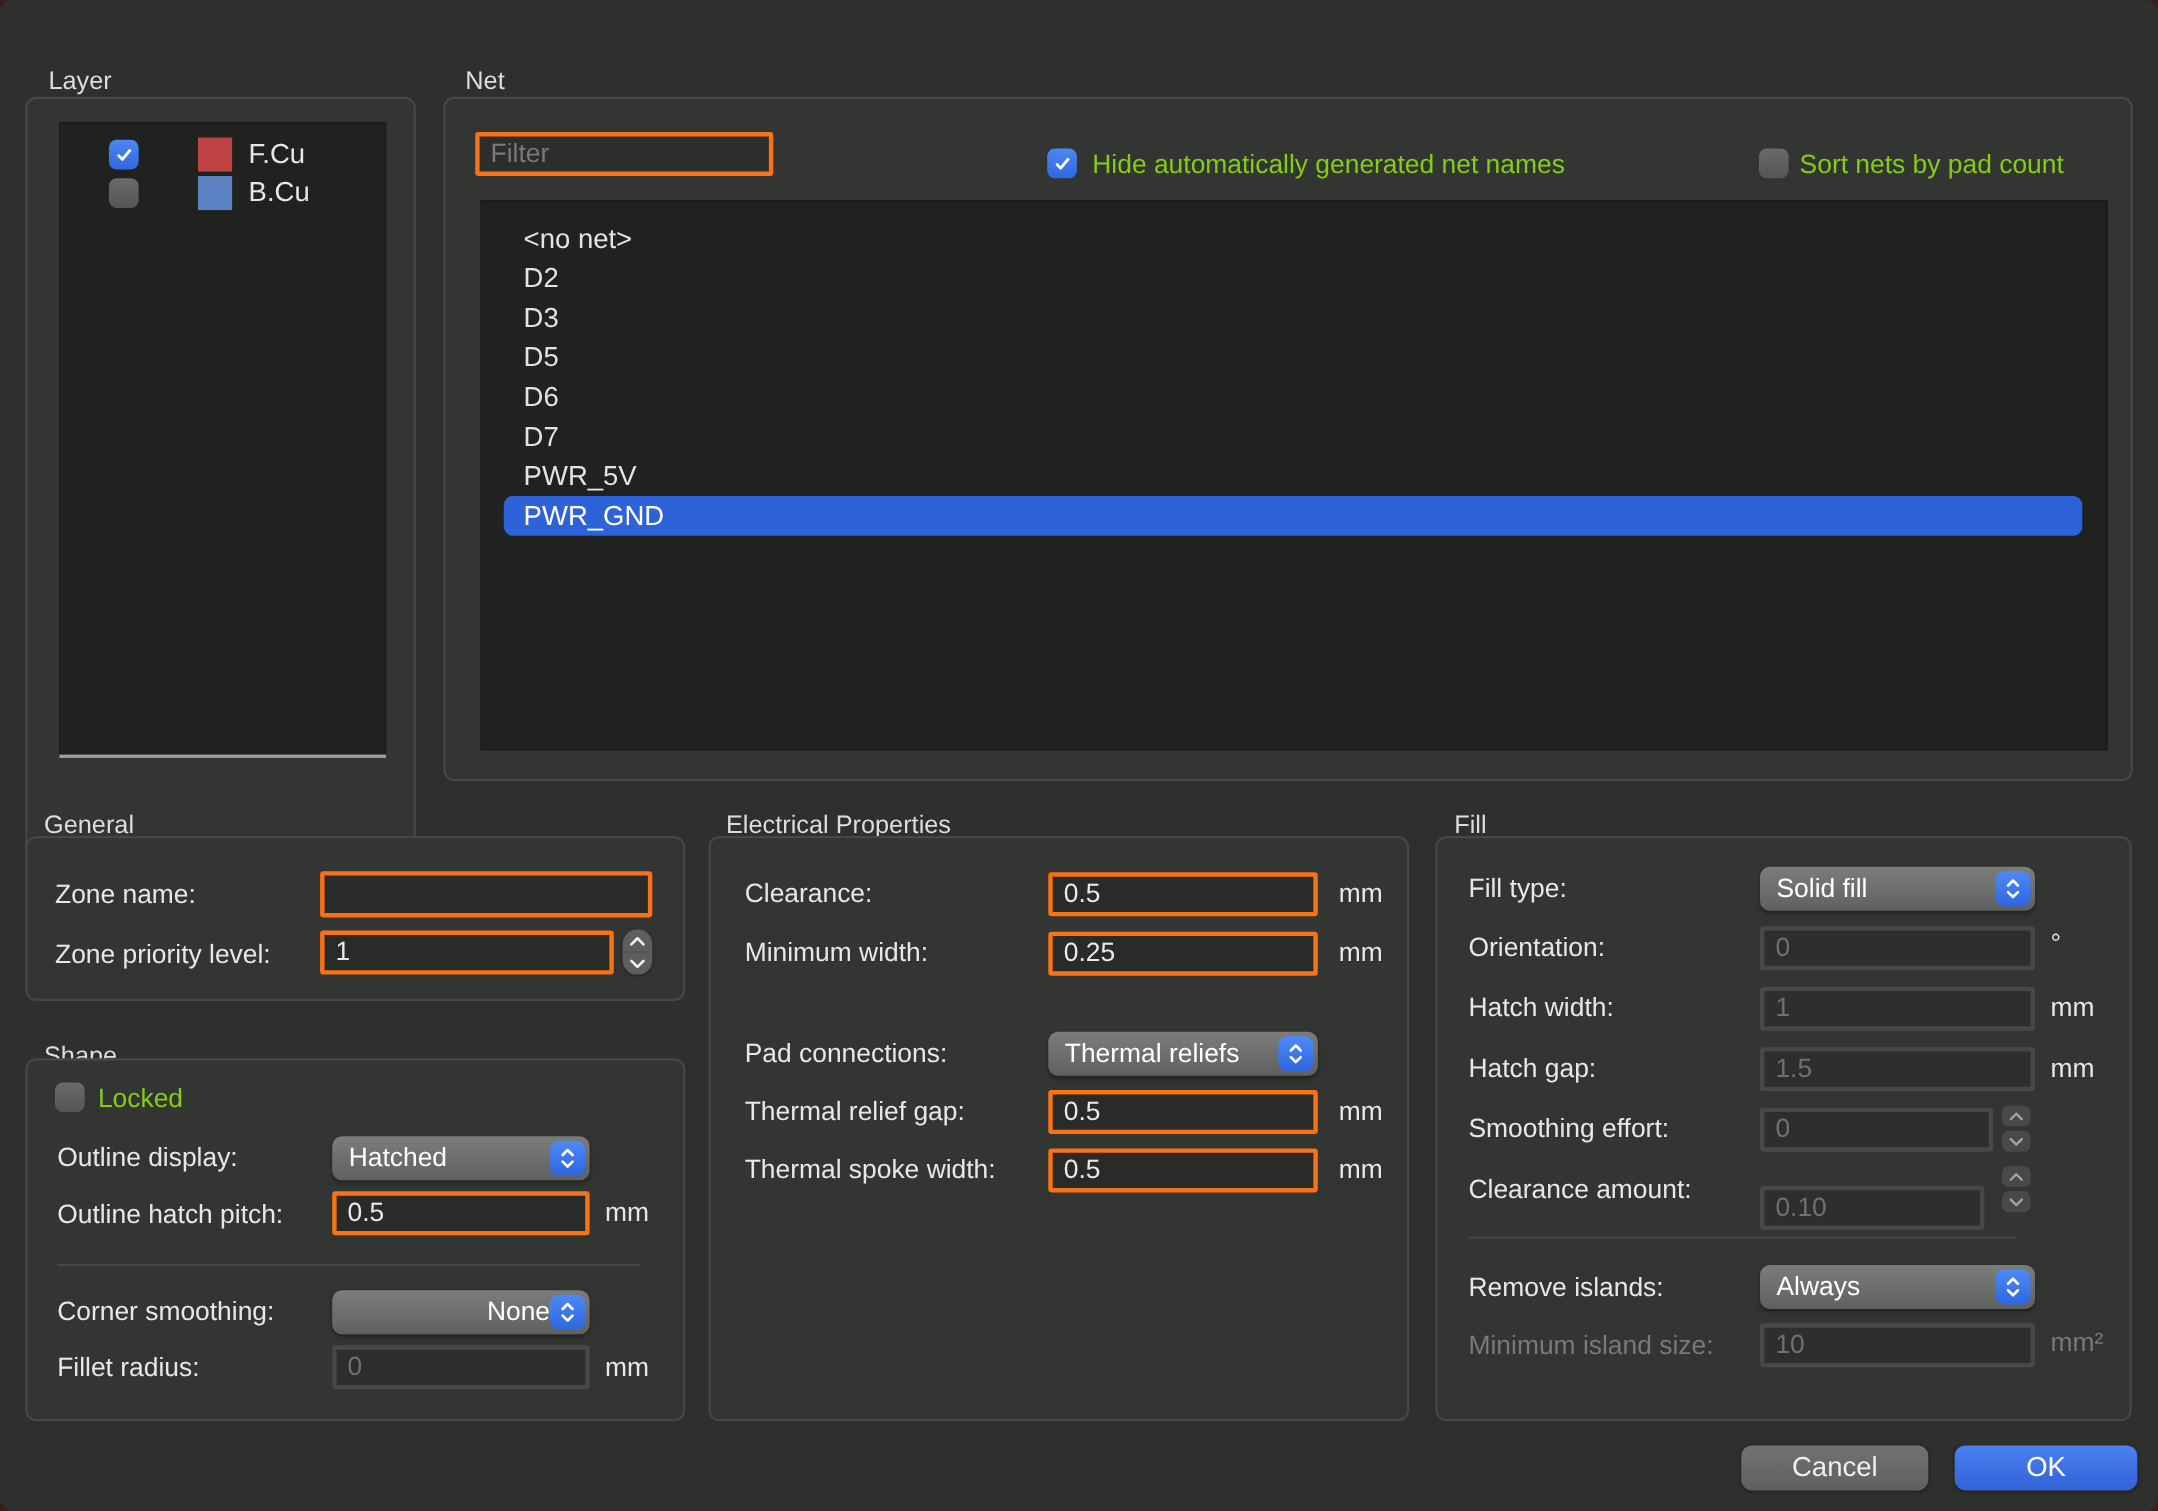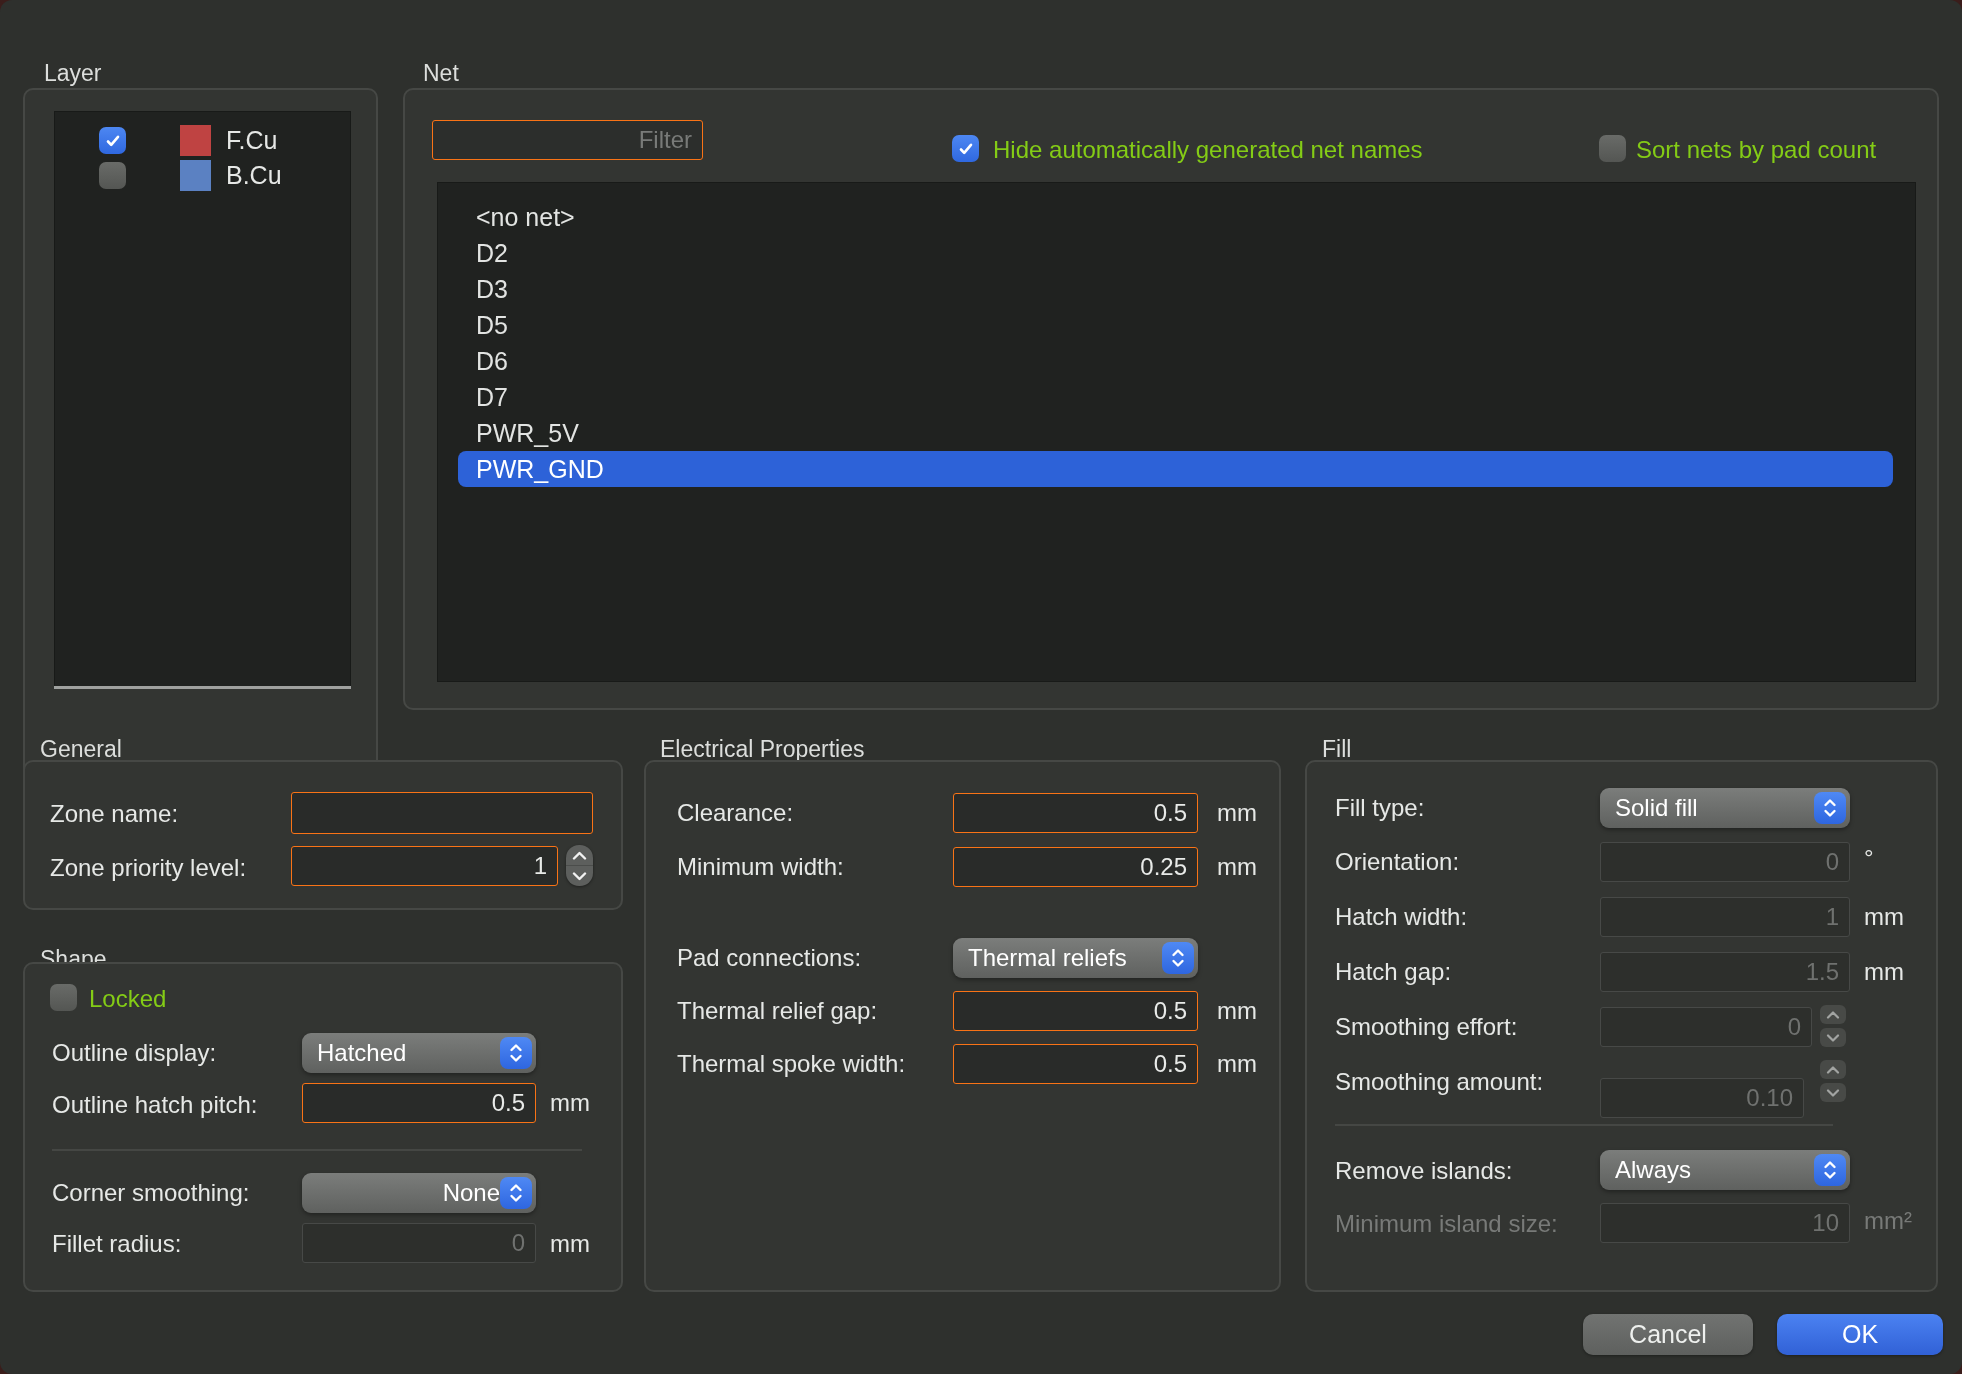--- a/index.html
+++ b/index.html
@@ -13,21 +13,21 @@
 
   .content{position:absolute;left:0;top:50px;right:0;bottom:0;}
 
   .section-label{position:absolute;font-size:23px;color:#dcdedc;white-space:nowrap;}
   .gbox{position:absolute;background:#333532;border:2px solid #464845;border-radius:10px;box-sizing:border-box;}
 
   .fl{position:absolute;font-size:24px;color:#e6e8e6;line-height:28px;white-space:nowrap;}
   .fl.dim,.unit.dim{color:#787a78;}
   .unit{position:absolute;font-size:24px;color:#e6e8e6;line-height:28px;white-space:nowrap;}
 
-  .inp{position:absolute;height:40px;box-sizing:border-box;background:#292b29;border:1px solid #f97316;border-radius:3px;color:#e8eae8;font-size:24px;font-family:inherit;padding:0 10px;outline:none;text-align:right;}
+  .inp{position:absolute;height:40px;box-sizing:border-box;background:#292b29;border:4px solid #f97316;border-radius:3px;color:#e8eae8;font-size:24px;font-family:inherit;padding:0 10px;outline:none;}
   .inp.dim{color:#6f716f;border-color:#474947;background:#2d2f2c;}
   .inp::placeholder{color:#787a78;}
 
   .popup{position:absolute;height:40px;border-radius:9px;background:linear-gradient(180deg,#7b7d7b,#5f615f);box-shadow:0 2px 4px rgba(0,0,0,.35);display:flex;align-items:center;justify-content:space-between;box-sizing:border-box;}
   .popup-text{padding-left:15px;font-size:24px;color:#fff;white-space:nowrap;}
   .popup-btn{width:32px;height:32px;margin-right:4px;border-radius:8px;background:linear-gradient(180deg,#4f89f4,#2e66e0);display:flex;align-items:center;justify-content:center;flex:none;}
 
   .cb{position:absolute;width:27px;height:27px;border-radius:7px;display:flex;align-items:center;justify-content:center;box-sizing:border-box;}
   .cb.on{background:linear-gradient(180deg,#4d87f2,#2f68e0);}
   .cb.off{background:linear-gradient(180deg,#696b68,#545653);}
@@ -221,21 +221,21 @@
               <path d="M2 6.5L7 1.5 12 6.5" stroke="#a2a4a2" stroke-width="2.2" fill="none" stroke-linecap="round" stroke-linejoin="round"></path>
             </svg>
           </span>
         <span class="spin2-btn">
             <svg width="14" height="8" viewBox="0 0 14 8">
               <path d="M2 1.5L7 6.5 12 1.5" stroke="#a2a4a2" stroke-width="2.2" fill="none" stroke-linecap="round" stroke-linejoin="round"></path>
             </svg>
           </span>
       </span>
 
-      <span class="fl" style="left:28px;top:306px;">Smoothing amount:</span>
+      <span class="fl" style="left:28px;top:306px;">Clearance amount:</span>
       <input class="inp dim" style="left: 293px; top: 316px; width: 204px;" disabled="" value="0.10">
       <span class="spin2" style="left:513px;top:298px;">
         <span class="spin2-btn">
             <svg width="14" height="8" viewBox="0 0 14 8">
               <path d="M2 6.5L7 1.5 12 6.5" stroke="#a2a4a2" stroke-width="2.2" fill="none" stroke-linecap="round" stroke-linejoin="round"></path>
             </svg>
           </span>
         <span class="spin2-btn">
             <svg width="14" height="8" viewBox="0 0 14 8">
               <path d="M2 1.5L7 6.5 12 1.5" stroke="#a2a4a2" stroke-width="2.2" fill="none" stroke-linecap="round" stroke-linejoin="round"></path>

